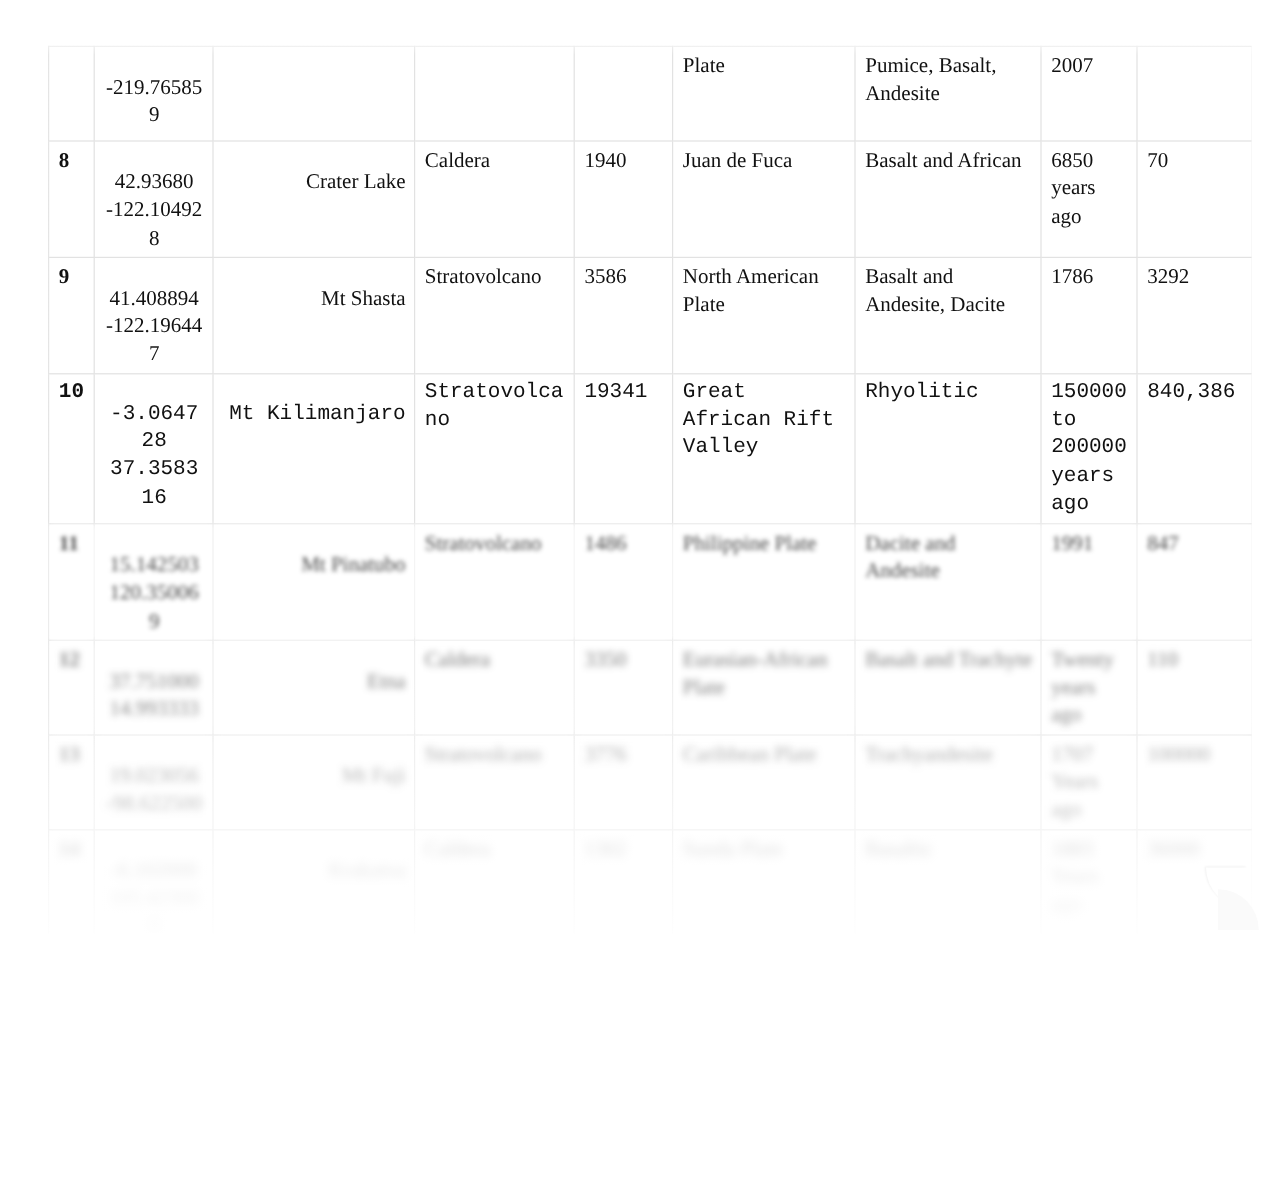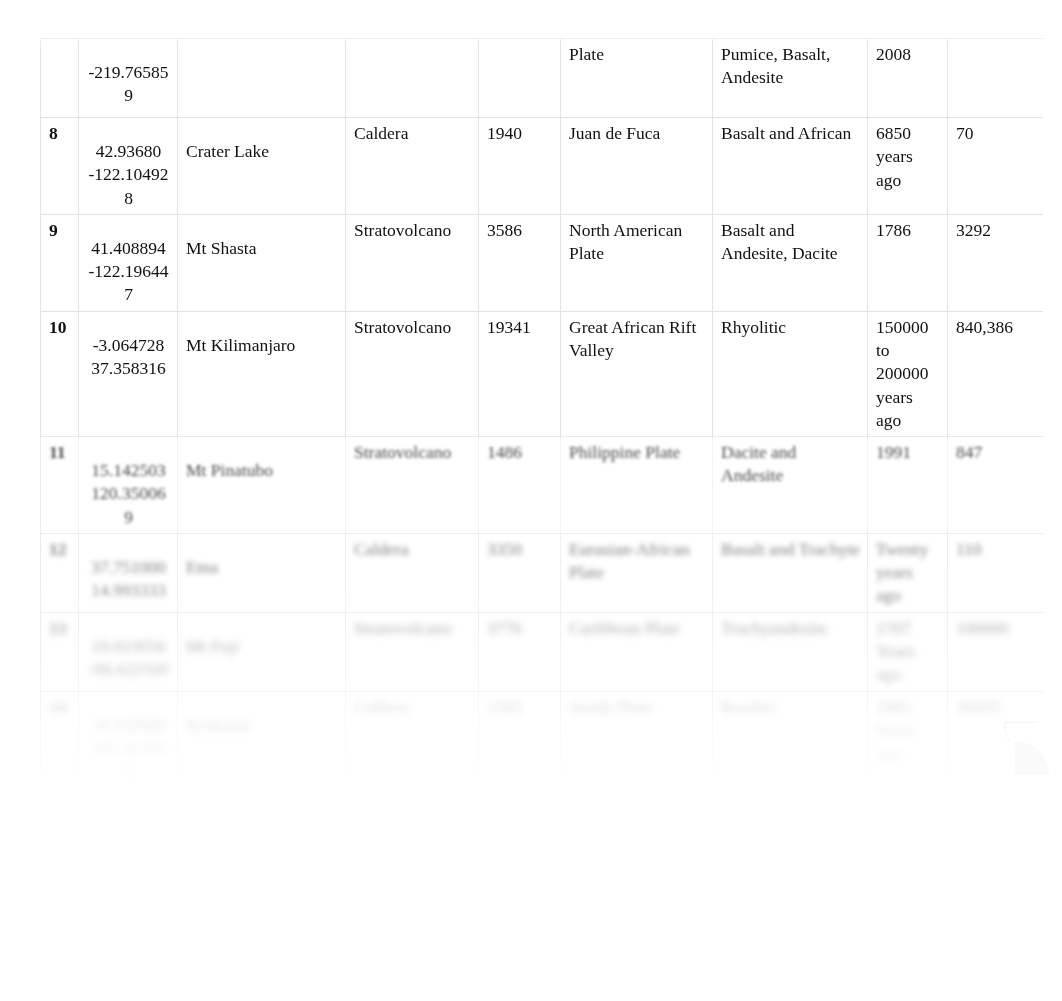--- a/index.html
+++ b/index.html
@@ -66,30 +66,30 @@
     text-align: left;
     padding-left: 10px;
     padding-right: 2px;
   }
   td.coord {
     text-align: center;
     padding-left: 2px;
     padding-right: 2px;
   }
   td.name {
-    text-align: left;
+    text-align: right;
   }
   td.name .name-inner { display: block; padding-top: 18px; }
   td.coord .coord-inner { display: block; padding-top: 18px; }
 
   
   tr.r-partial td { height: 70px; margin-left: 22px; }
   tr.r-std td     { height: 83px; }
   tr.r-tall td    { height: 88px; }
-  tr.r-kili td    { height: 92px; }
+  tr.r-kili td    { height: 92px; font-family: Liberation Mono, monospace; }
   tr.r-short td   { height: 62px; }
   tr.r-xshort td  { height: 58px; }
 
   
   .blur-l0 { filter: none; }
   .blur-l2 { filter: blur(1.6px);  opacity: 0.78; }
   .blur-l3 { filter: blur(2.6px);  opacity: 0.55; }
   .blur-l4 { filter: blur(3.3px);  opacity: 0.42; }
   .blur-l5 { filter: blur(3.9px);  opacity: 0.33; }
 
@@ -179,21 +179,21 @@
             <td class="coord">
               <span class="coord-inner">-219.765859</span>
             </td>
             <td class="name">
               <span class="name-inner"></span>
             </td>
             <td></td>
             <td></td>
             <td>Plate</td>
             <td>Pumice, Basalt, Andesite</td>
-            <td>2008</td>
+            <td>2007</td>
             <td></td>
           </tr>
           <tr class="r-std blur-l0">
             <td class="idx">8</td>
             <td class="coord">
               <span class="coord-inner">42.93680 -122.104928</span>
             </td>
             <td class="name">
               <span class="name-inner">Crater Lake</span>
             </td>

